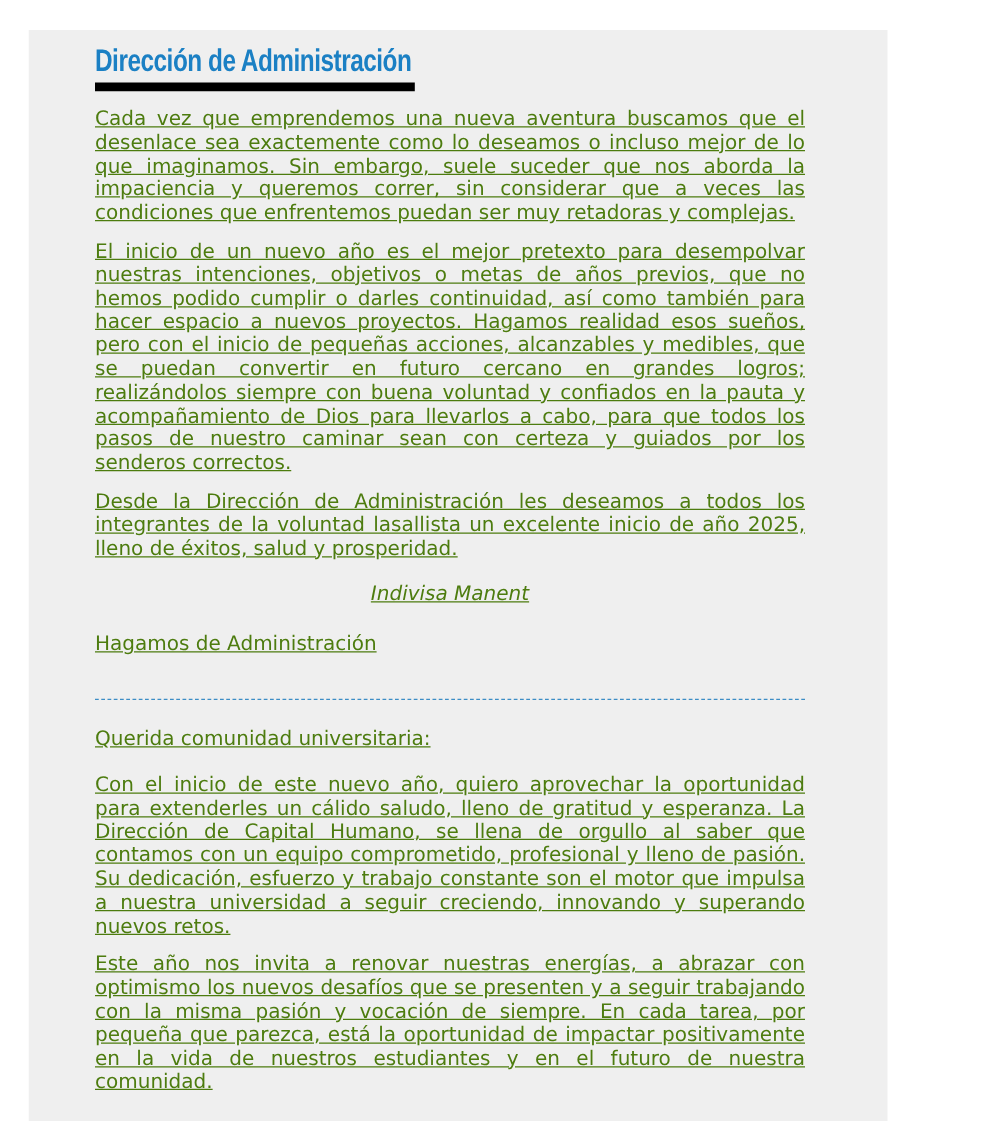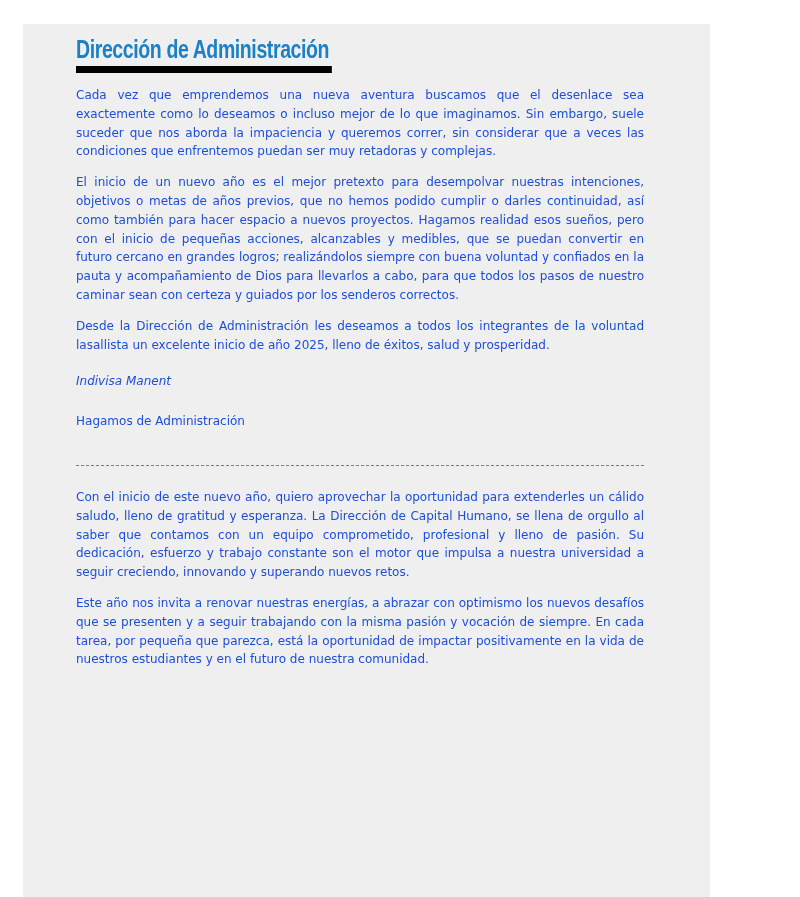--- a/index.html
+++ b/index.html
@@ -35,32 +35,33 @@
     letter-spacing: -0.5px;
     color: #1b80c4;
     padding: 0 3px 4px 0;
     border-bottom: 7px solid #000000;
     transform: scaleX(0.78);
     transform-origin: 0 0;
     white-space: nowrap;
   }
   .p {
     margin: 12px 0 0 0;
-    font-size: 12px;
+    font-size: 16px;
     line-height: 18.8px;
-    color: #1d4ed8;
+    color: #4d7c0f;
     text-align: justify;
+    text-decoration: underline;
   }
   .p.first {
     margin-top: 13px;
   }
   .motto {
     margin-top: 18px;
     font-style: italic;
-    text-align: left;
+    text-align: center;
   }
   .sig {
     margin-top: 21px;
     text-align: left;
   }
   .salutation {
     margin-top: 12px;
     text-align: left;
   }
   .after-title {
@@ -91,18 +92,19 @@
       <p class="p first">Cada vez que emprendemos una nueva aventura buscamos que el desenlace sea exactemente como lo deseamos o incluso mejor de lo que imaginamos. Sin embargo, suele suceder que nos aborda la impaciencia y queremos correr, sin considerar que a veces las condiciones que enfrentemos puedan ser muy retadoras y complejas.</p>
       <p class="p">El inicio de un nuevo año es el mejor pretexto para desempolvar nuestras intenciones, objetivos o metas de años previos, que no hemos podido cumplir o darles continuidad, así como también para hacer espacio a nuevos proyectos. Hagamos realidad esos sueños, pero con el inicio de pequeñas acciones, alcanzables y medibles, que se puedan convertir en futuro cercano en grandes logros; realizándolos siempre con buena voluntad y confiados en la pauta y acompañamiento de Dios para llevarlos a cabo, para que todos los pasos de nuestro caminar sean con certeza y guiados por los senderos correctos.</p>
       <p class="p">Desde la Dirección de Administración les deseamos a todos los integrantes de la voluntad lasallista un excelente inicio de año 2025, lleno de éxitos, salud y prosperidad.</p>
       <p class="p motto">Indivisa Manent</p>
       <p class="p sig">Hagamos de Administración</p>
     </section>
 
     <hr class="divider">
 
     <section>
+      <p class="p salutation">Querida comunidad universitaria:</p>
       <p class="p after-title">Con el inicio de este nuevo año, quiero aprovechar la oportunidad para extenderles un cálido saludo, lleno de gratitud y esperanza. La Dirección de Capital Humano, se llena de orgullo al saber que contamos con un equipo comprometido, profesional y lleno de pasión. Su dedicación, esfuerzo y trabajo constante son el motor que impulsa a nuestra universidad a seguir creciendo, innovando y superando nuevos retos.</p>
       <p class="p">Este año nos invita a renovar nuestras energías, a abrazar con optimismo los nuevos desafíos que se presenten y a seguir trabajando con la misma pasión y vocación de siempre. En cada tarea, por pequeña que parezca, está la oportunidad de impactar positivamente en la vida de nuestros estudiantes y en el futuro de nuestra comunidad.</p>
     </section>
 
   </div>
 </div>
 
 </body></html>

